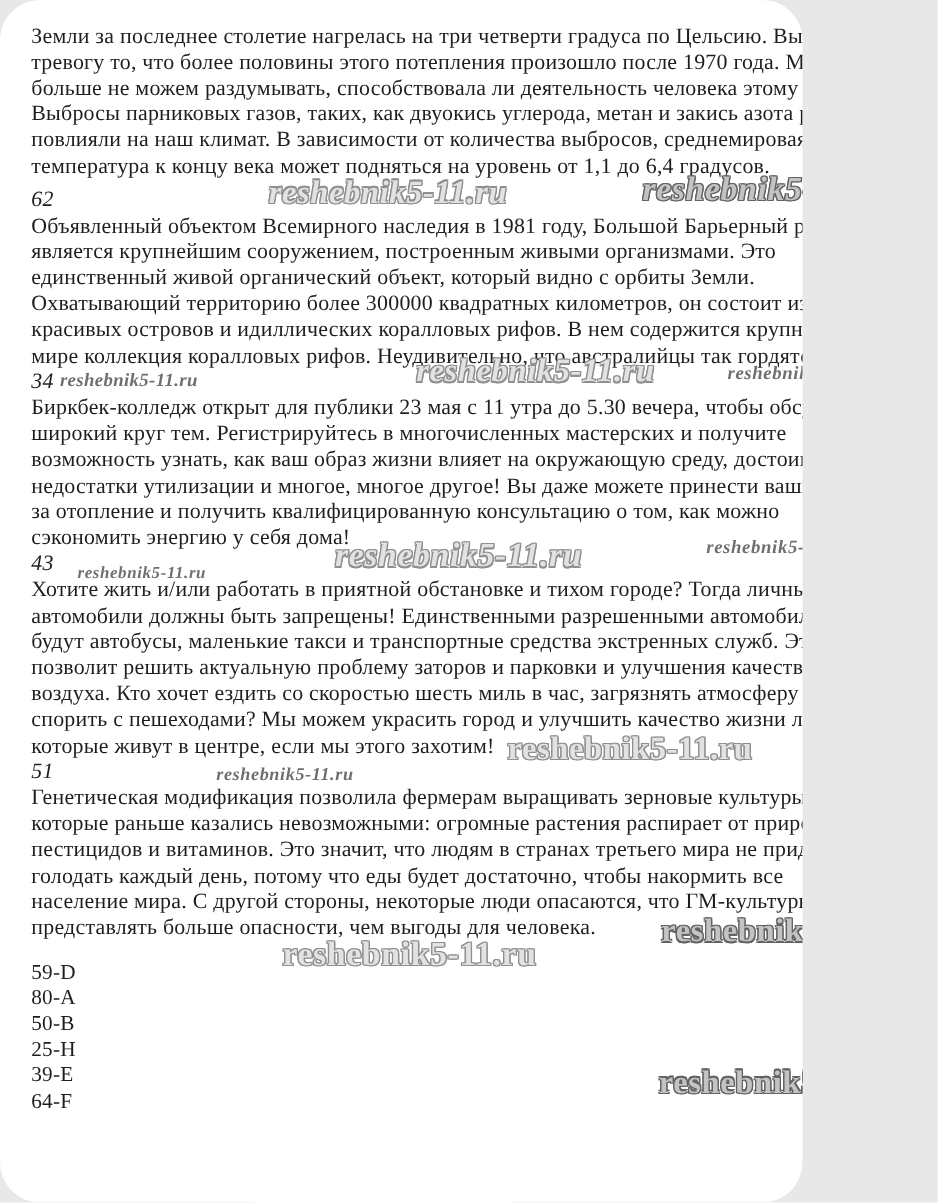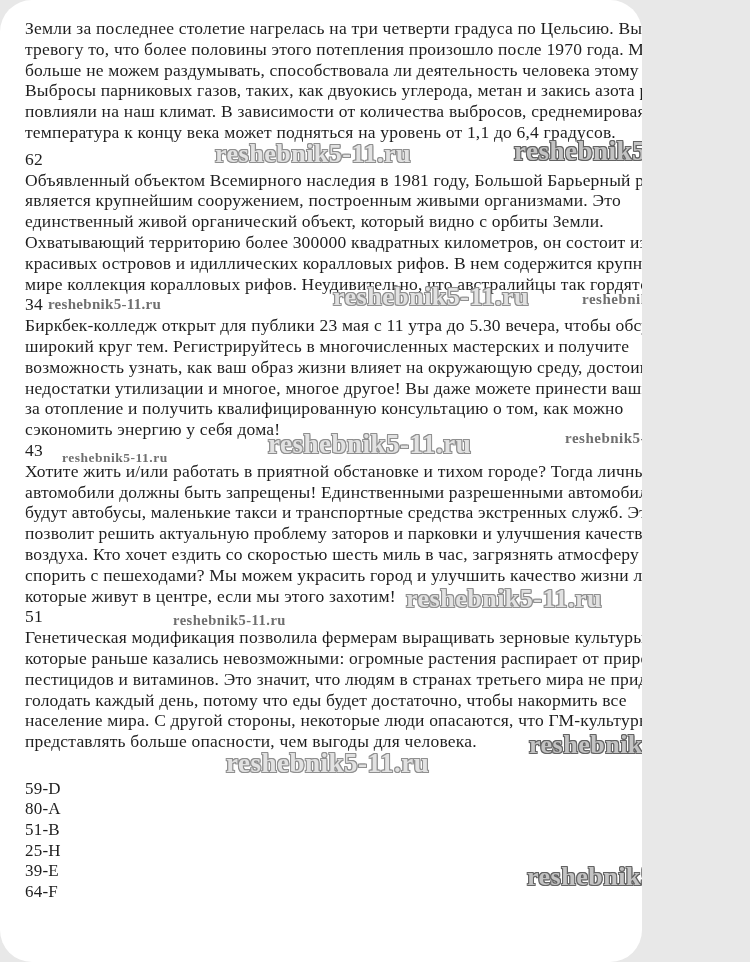--- a/index.html
+++ b/index.html
@@ -22,21 +22,21 @@
     top: 18px;
     width: 679px;
     font-size: 17.5px;
     line-height: 20.8px;
     letter-spacing: 0.2px;
   }
 
   p.para { margin: 0; text-align: left; }
   .para-wrap { position: relative; }
 
-  .num-row { position: relative; height: 20.8px; }
+  .num-row { position: relative; height: 20.8px; font-style: italic; }
   .num-row.first { margin-top: 6px; }
   .num { font-size: 17.5px; }
 
   
   .wm {
     position: absolute;
     font-family: "Liberation Serif", serif;
     font-weight: 700;
     white-space: nowrap;
     letter-spacing: 0.5px;
@@ -64,21 +64,20 @@
     letter-spacing: 0.3px;
     margin-left: 5px;
     position: relative;
     top: -1px;
   }
 
   .wm-row { position: relative; height: 16px; }
 
   .answers {
     position: relative;
-    margin-top: 11px;
     font-size: 17px;
     line-height: 20.6px;
   }
   .answer { white-space: nowrap; }
 </style>
 </head>
 <body>
 
 <div class="page">
   <div class="content">
@@ -117,21 +116,21 @@
     <p class="para">Генетическая модификация позволила фермерам выращивать зерновые культуры, которые раньше казались невозможными: огромные растения распирает от природных пестицидов и витаминов. Это значит, что людям в странах третьего мира не придется голодать каждый день, потому что еды будет достаточно, чтобы накормить все население мира. С другой стороны, некоторые люди опасаются, что ГМ-культуры могут представлять больше опасности, чем выгоды для человека.</p>
 
     <div class="wm-row">
       <span class="wm wm-engraved-dark" style="left:504px; top:-17px; font-size:26px;">reshebnik5-11.ru</span>
       <span class="wm wm-engraved" style="left:201px; top:1px; font-size:27px;">reshebnik5-11.ru</span>
     </div>
 
     <div class="answers">
       <div class="answer">59-D</div>
       <div class="answer">80-A</div>
-      <div class="answer">51-B</div>
+      <div class="answer">50-B</div>
       <div class="answer">25-H</div>
       <div class="answer">39-E</div>
       <div class="answer">64-F</div>
       <span class="wm wm-engraved-dark" style="left:502px; top:88px; font-size:26px;">reshebnik5-11.ru</span>
     </div>
 
   </div>
 </div>
 
 </body></html>

